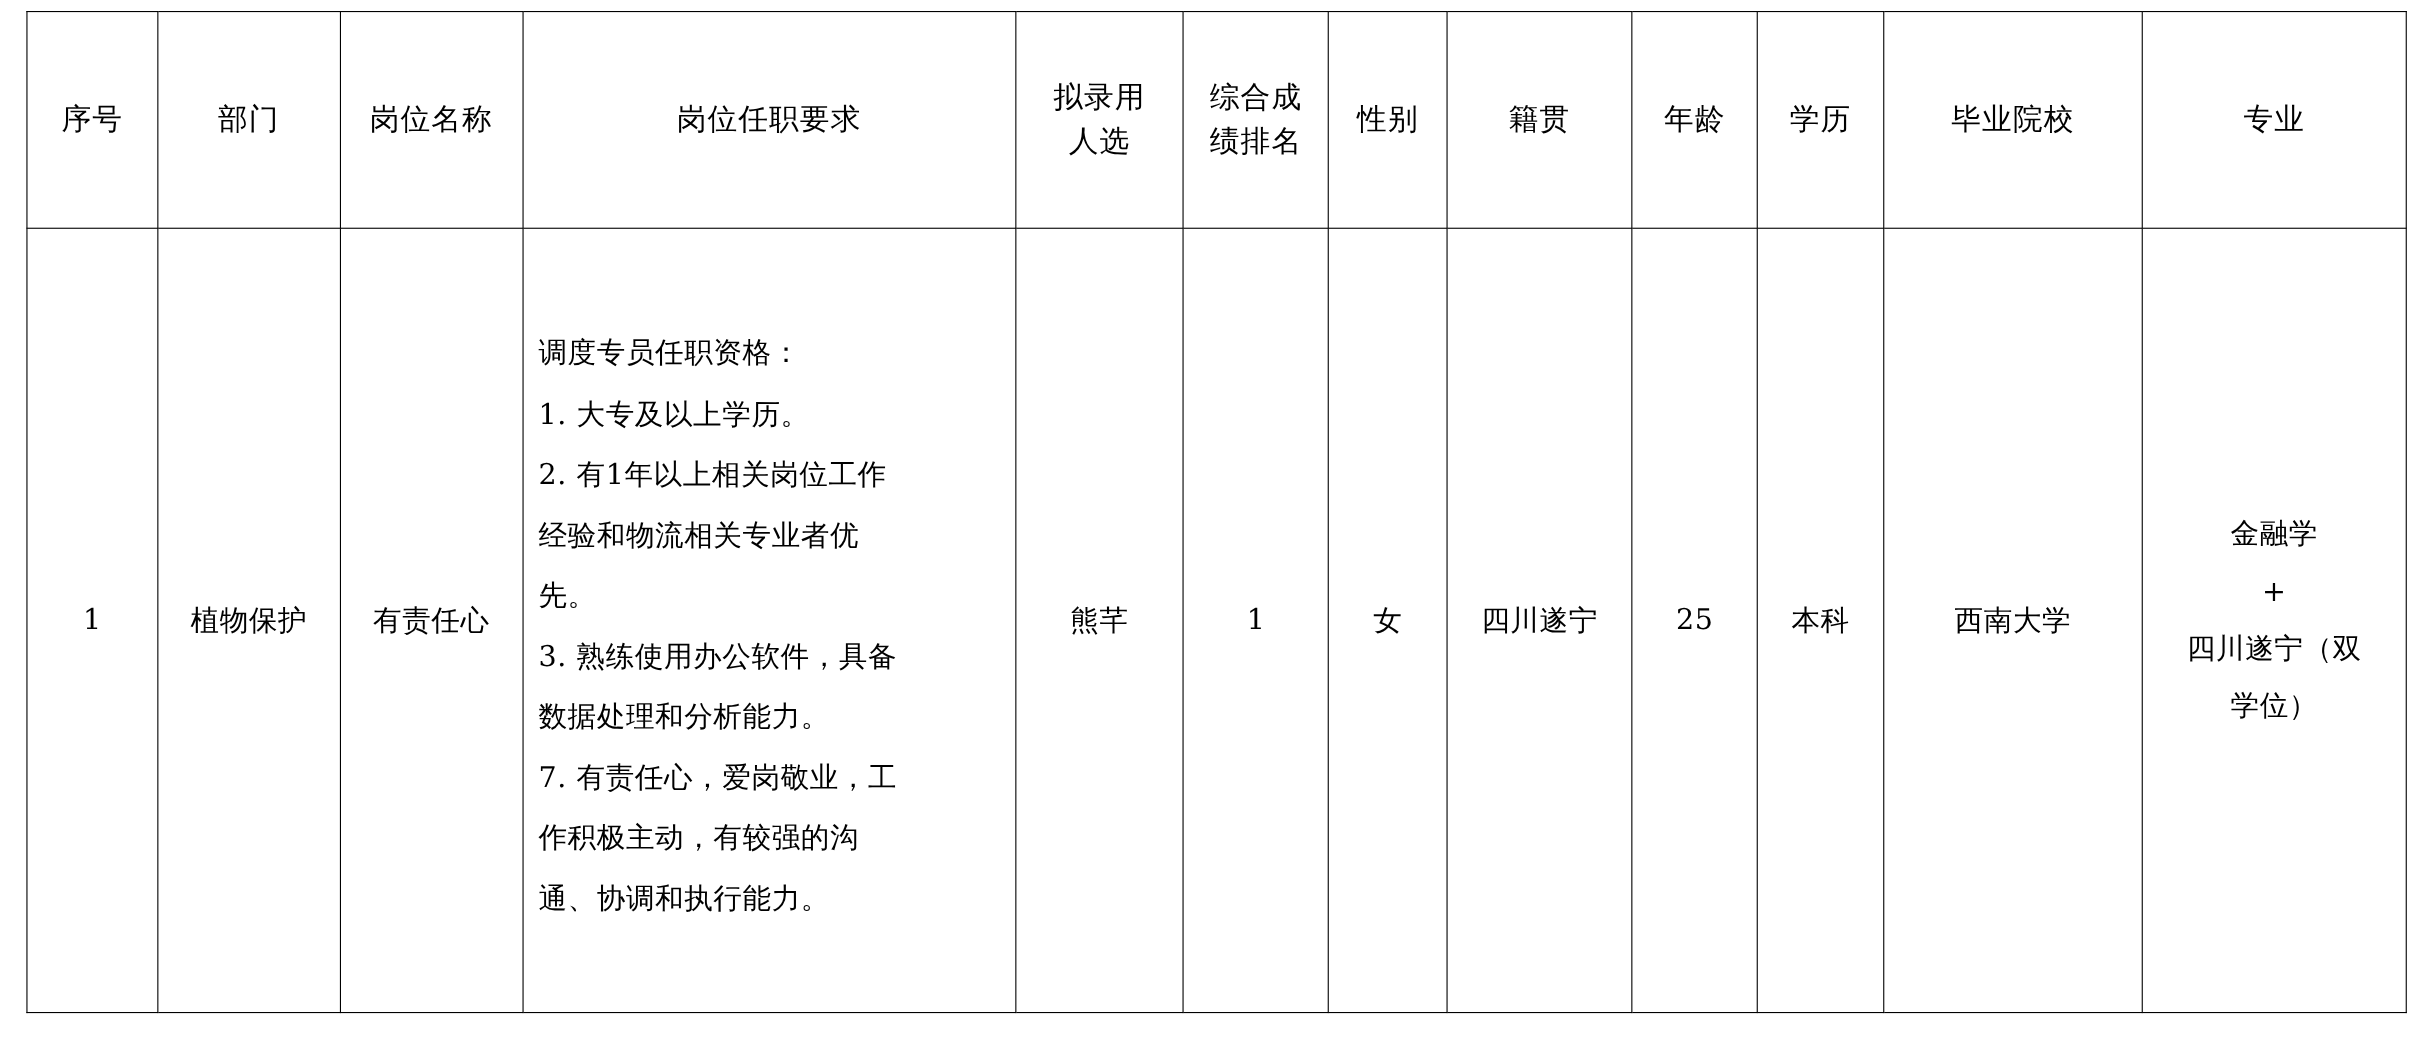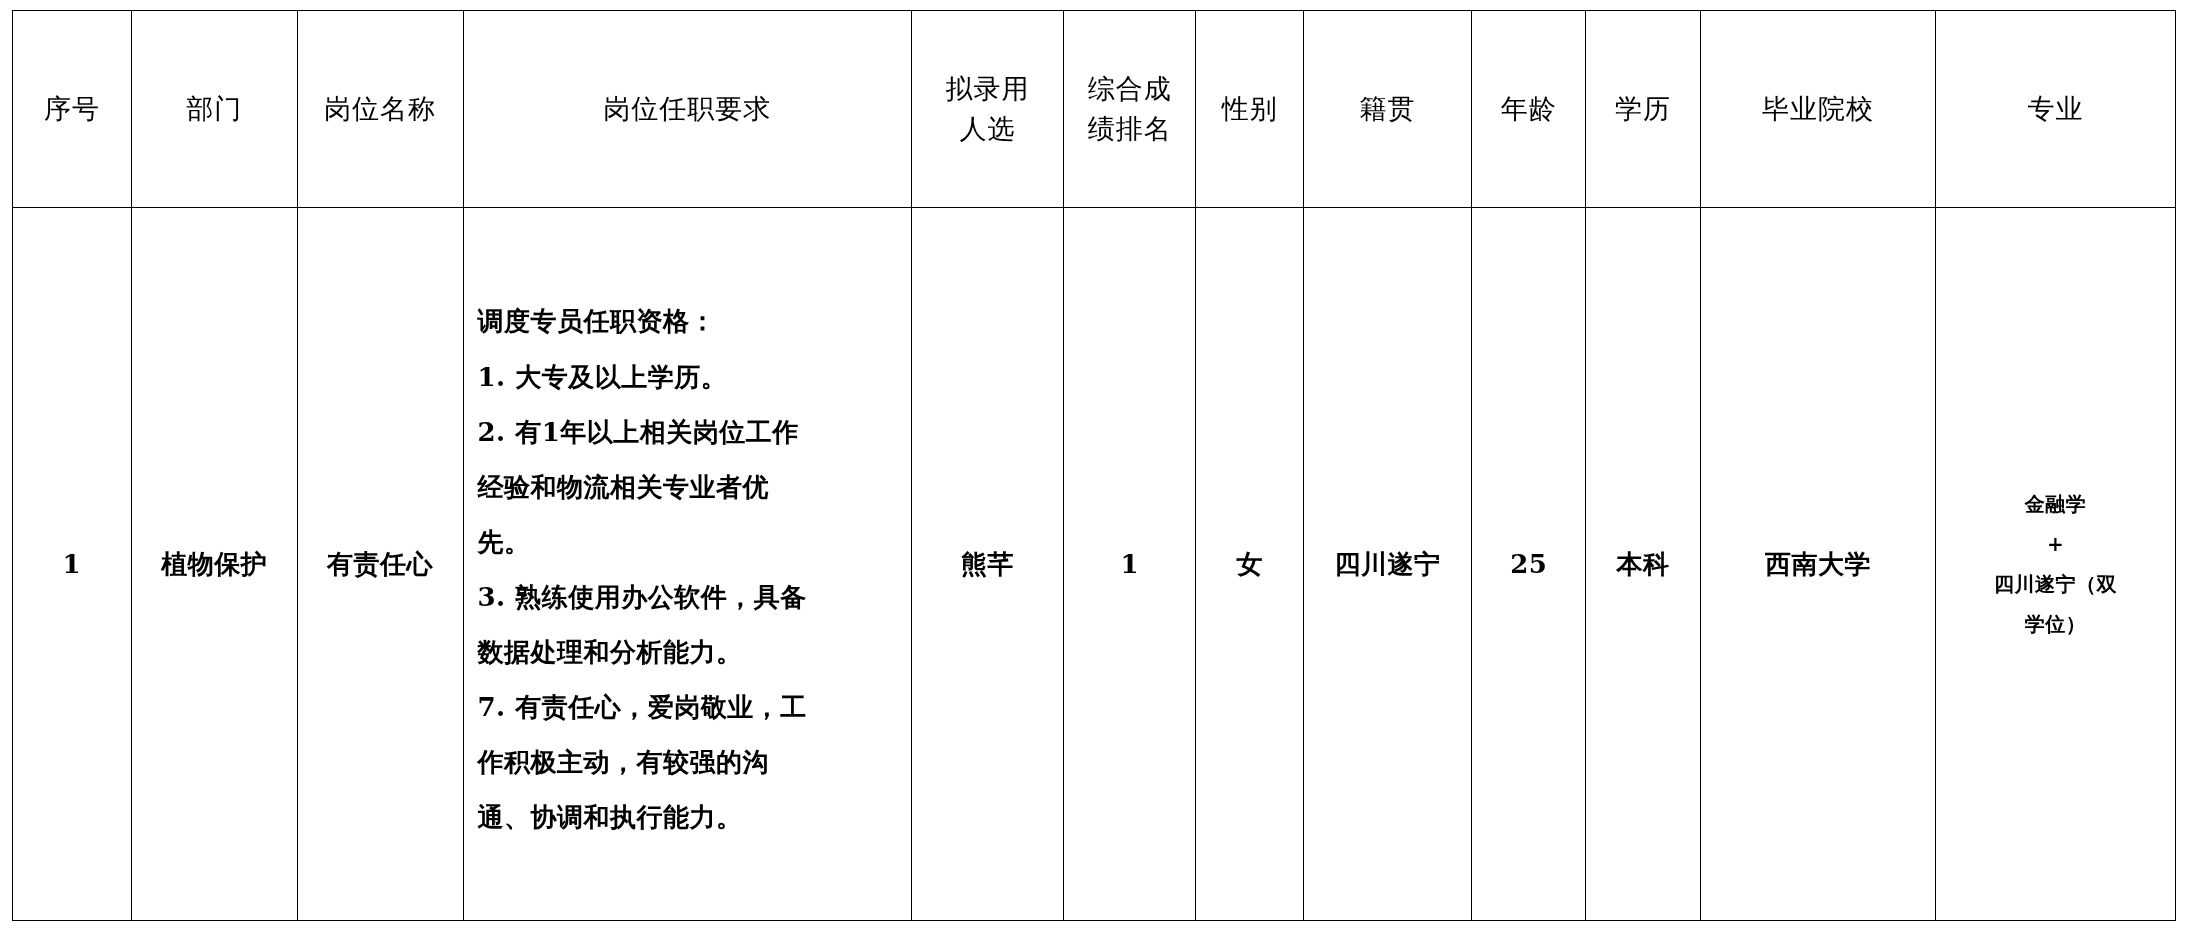--- a/index.html
+++ b/index.html
@@ -12,21 +12,21 @@
     height: 943px;
     font-family: "DejaVu Serif", "Liberation Serif", serif;
     color: #000000;
     overflow: hidden;
   }
   .sheet {
     position: relative;
     width: 1872px;
     height: 943px;
     box-sizing: border-box;
-    padding: 10px 12px 0 4px;
+    padding: 10px 12px 0 16px;
   }
   table.grid {
     border-collapse: collapse;
     table-layout: fixed;
     width: 2164px;
     margin-left: 8px;
   }
   table.grid td,
   table.grid th {
     border: 1px solid #000000;
@@ -43,36 +43,35 @@
     letter-spacing: 1px;
   }
   tr.head .hd-inner {
     padding: 4px 2px;
   }
   
   tr.body-row td {
     height: 712px;
     font-size: 26px;
     letter-spacing: 0.5px;
-    font-weight: bold;
   }
   td.req {
     text-align: left;
     vertical-align: top;
   }
   td.req .req-inner {
     padding: 22px 14px 10px 14px;
     font-size: 26px;
     line-height: 2.12;
     letter-spacing: 0.5px;
     text-align: left;
   }
   td.major .major-inner {
     line-height: 2.0;
-    font-size: 20px;
+    font-size: 26px;
   }
   .cellpad {
     padding: 2px 4px;
   }
   
   col.c-seq      { width: 106px; }
   col.c-dept     { width: 148px; }
   col.c-post     { width: 148px; }
   col.c-req      { width: 400px; }
   col.c-cand     { width: 136px; }

